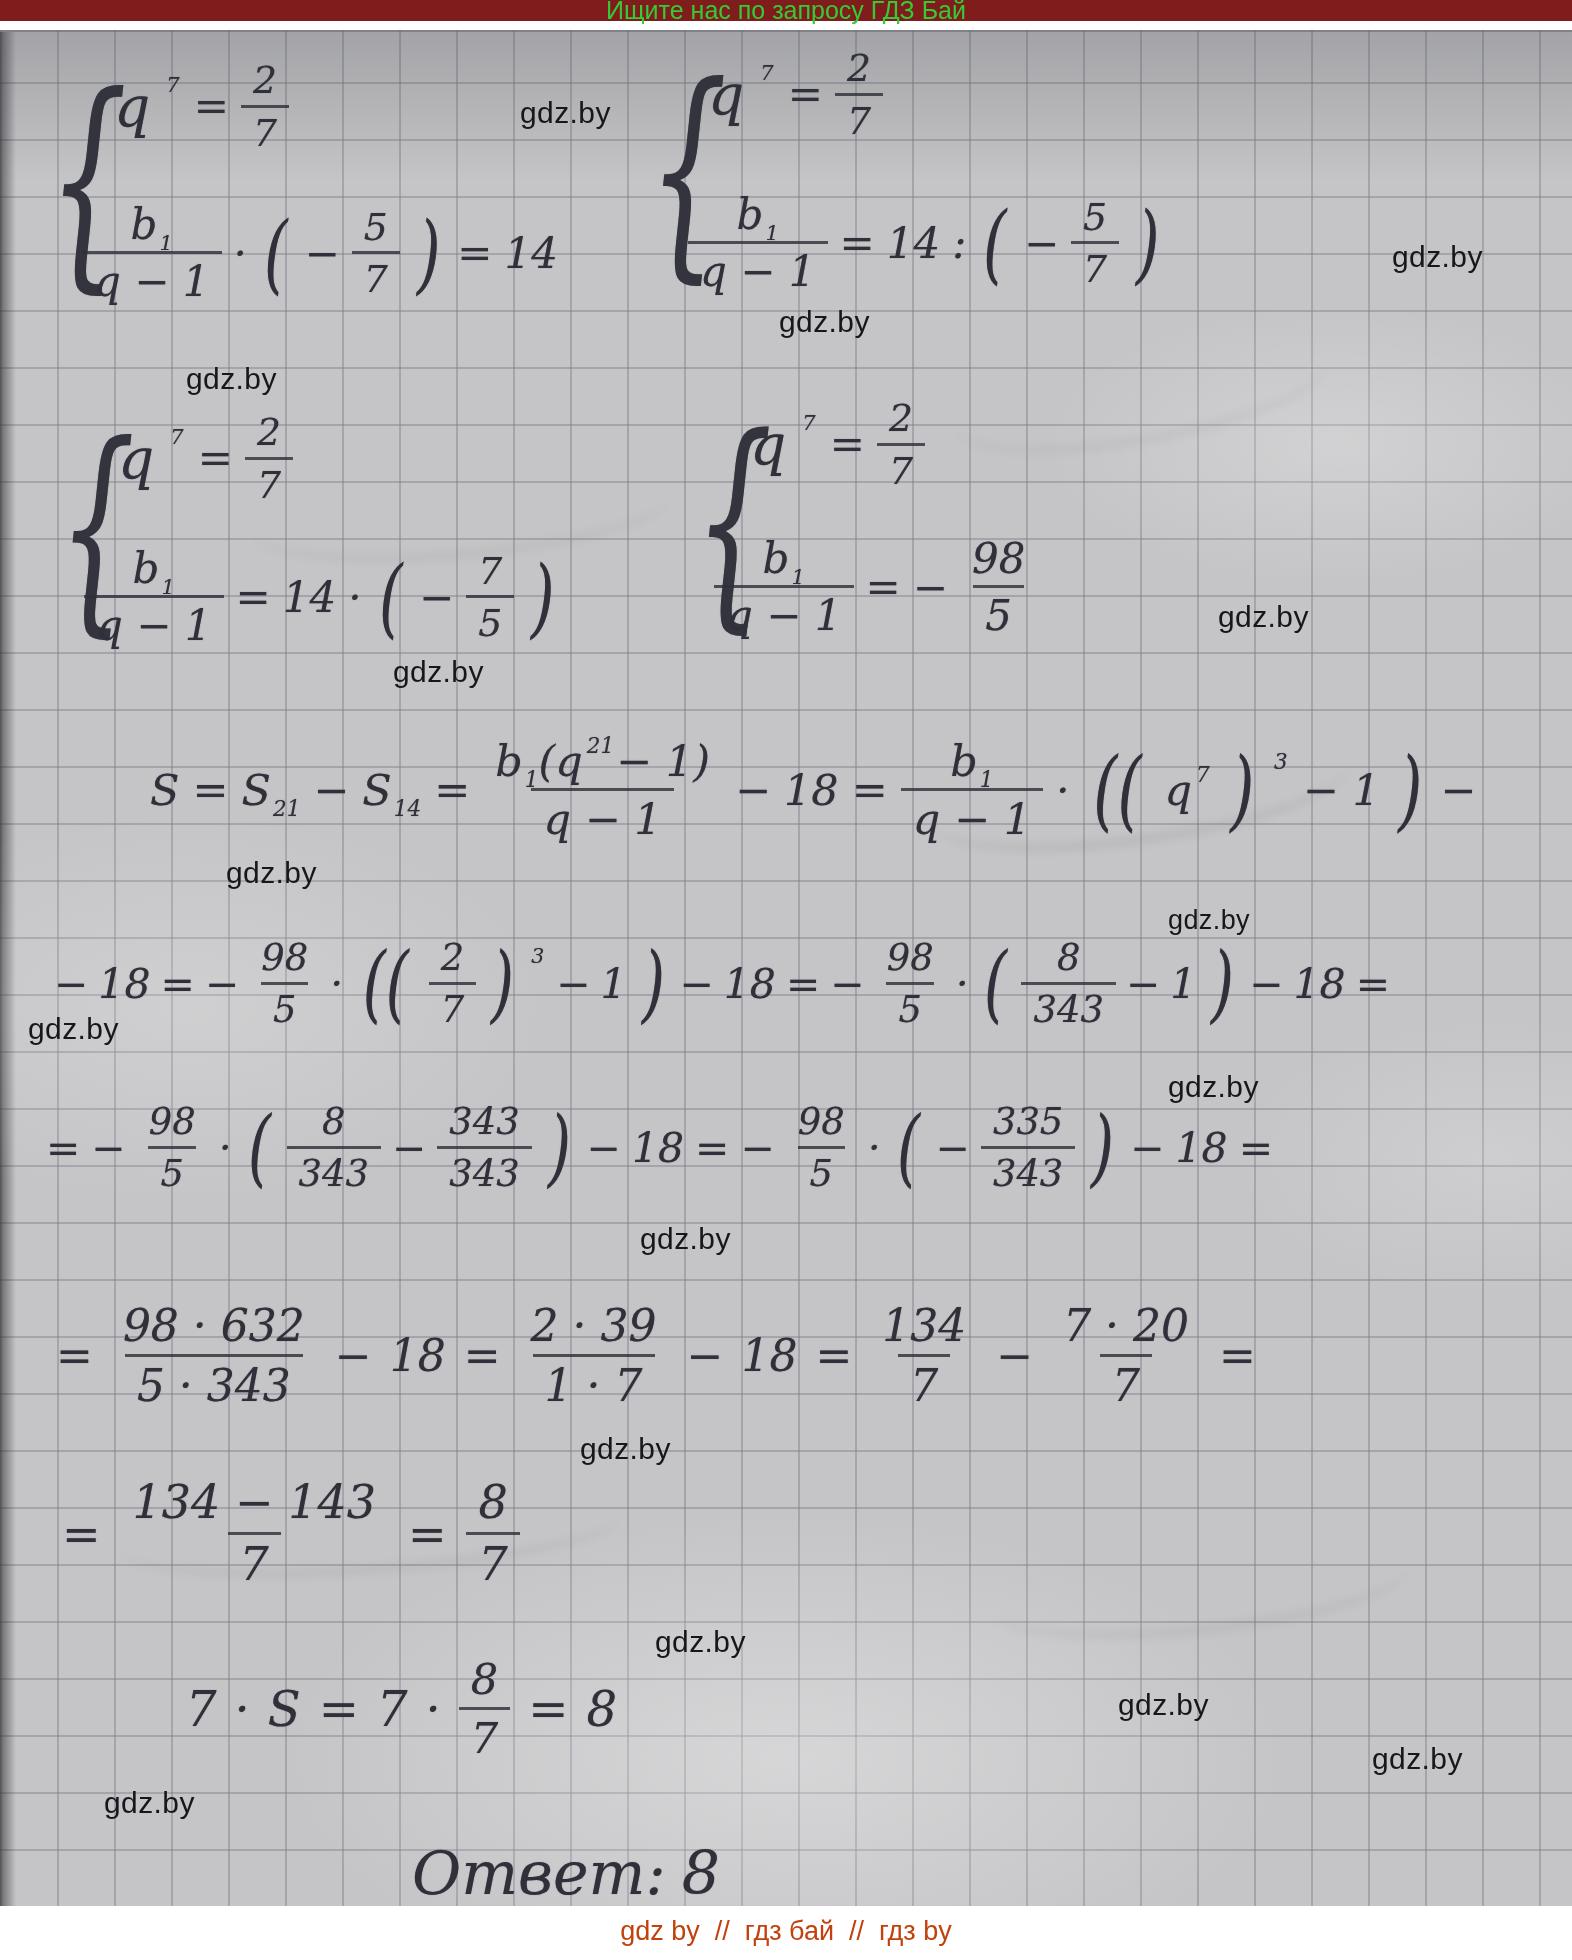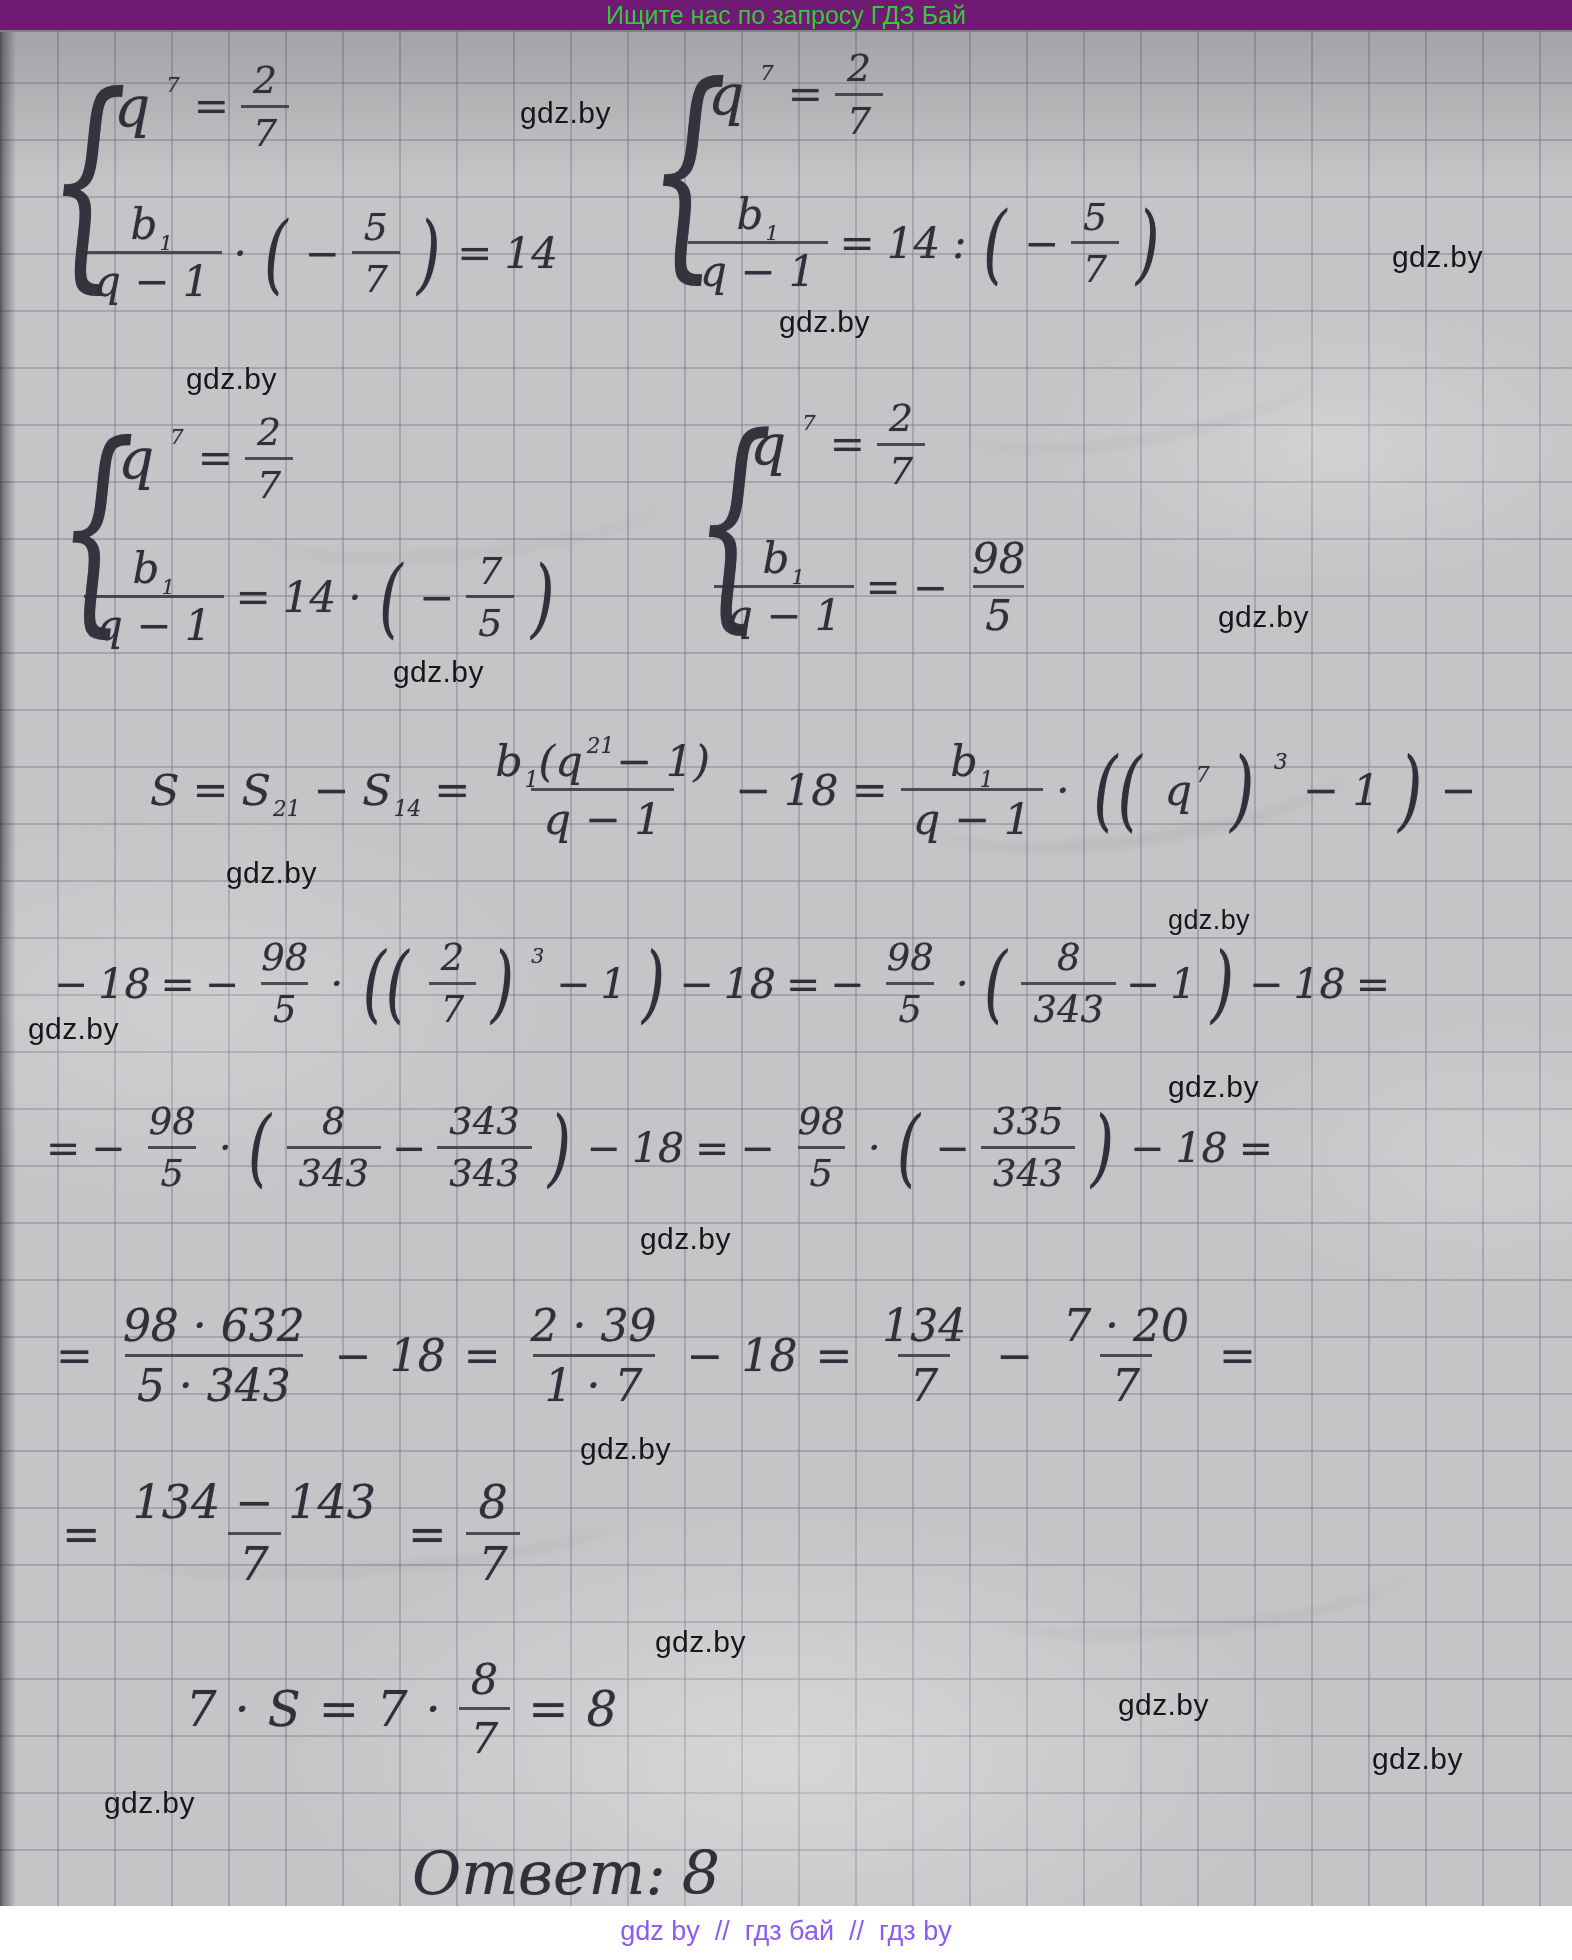--- a/index.html
+++ b/index.html
@@ -1,24 +1,24 @@
 <!DOCTYPE html>
 <html><head>
 <meta charset="utf-8">
 <style>
   html,body{margin:0;padding:0;background:#fff;}
   .page{position:relative;width:1572px;height:1960px;background:#ffffff;overflow:hidden;}
 
   
-  .top-strip{position:absolute;left:0;top:0;width:100%;height:30px;background:#701a75;
+  .top-strip{position:absolute;left:0;top:0;width:100%;height:21px;background:#7f1d1d;
     display:flex;align-items:center;justify-content:center;}
   .top-strip span{font-family:"Liberation Sans",sans-serif;font-size:25px;color:#35cb35;font-weight:500;}
   .bottom-strip{position:absolute;left:0;top:1906px;width:100%;height:54px;background:#fff;
     display:flex;align-items:flex-start;justify-content:center;padding-top:10px;box-sizing:border-box;}
-  .bottom-strip span{font-family:"Liberation Sans",sans-serif;font-size:27px;color:#8b5cf6;white-space:pre;}
+  .bottom-strip span{font-family:"Liberation Sans",sans-serif;font-size:27px;color:#c2410c;white-space:pre;}
 
   
   .paper{position:absolute;left:0;top:30px;width:1572px;height:1876px;background-color:#c5c5c7;
     background-image:
       repeating-linear-gradient(0deg, rgba(118,122,132,.42) 0 1.6px, transparent 1.6px 57px),
       repeating-linear-gradient(90deg, rgba(118,122,132,.42) 0 1.6px, transparent 1.6px 57px);
     border-top:2px solid rgba(95,95,100,.5);
     border-bottom:3px solid rgba(55,55,60,.55);}
   .paper::before{content:"";position:absolute;inset:0;pointer-events:none;
     background:

